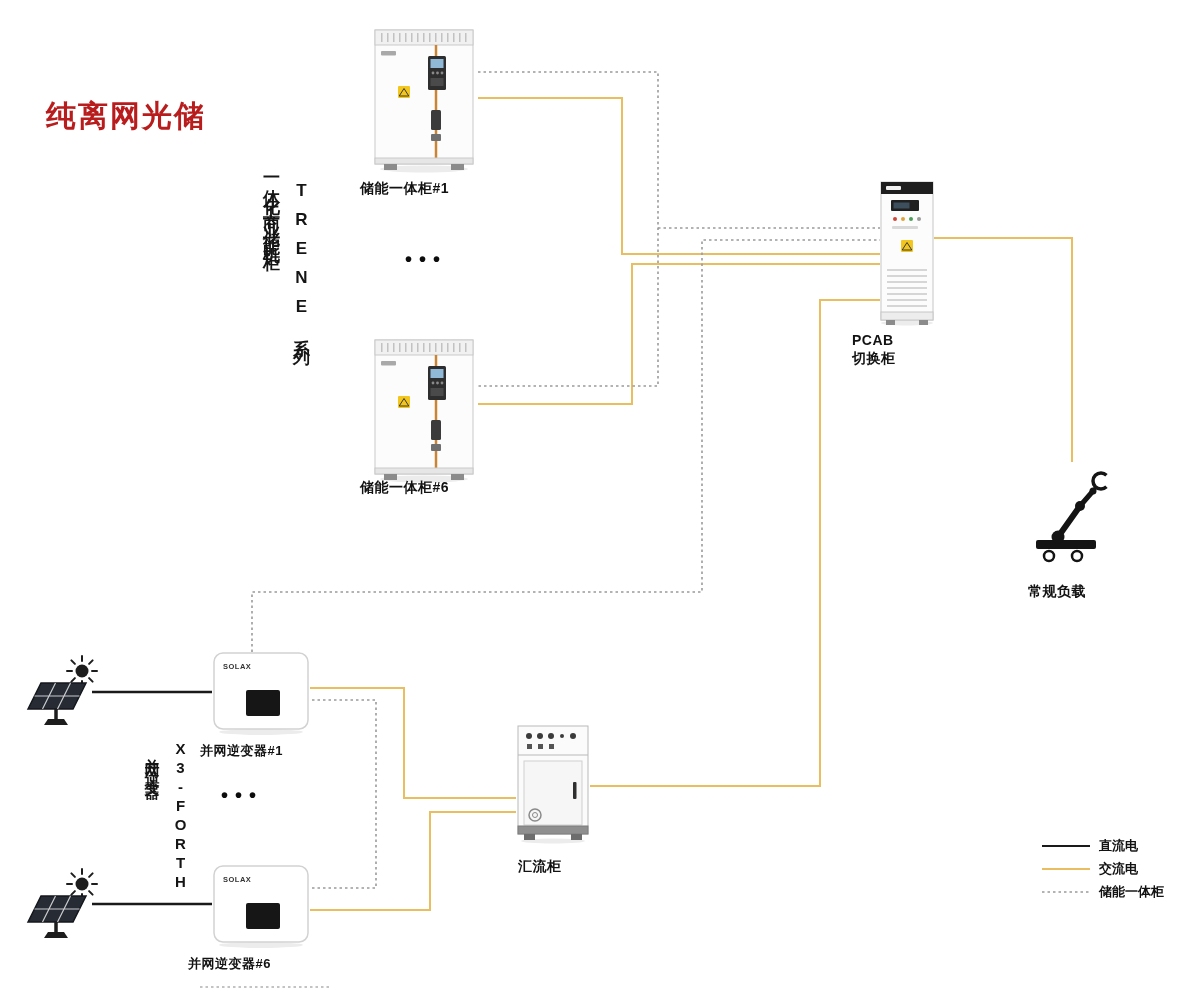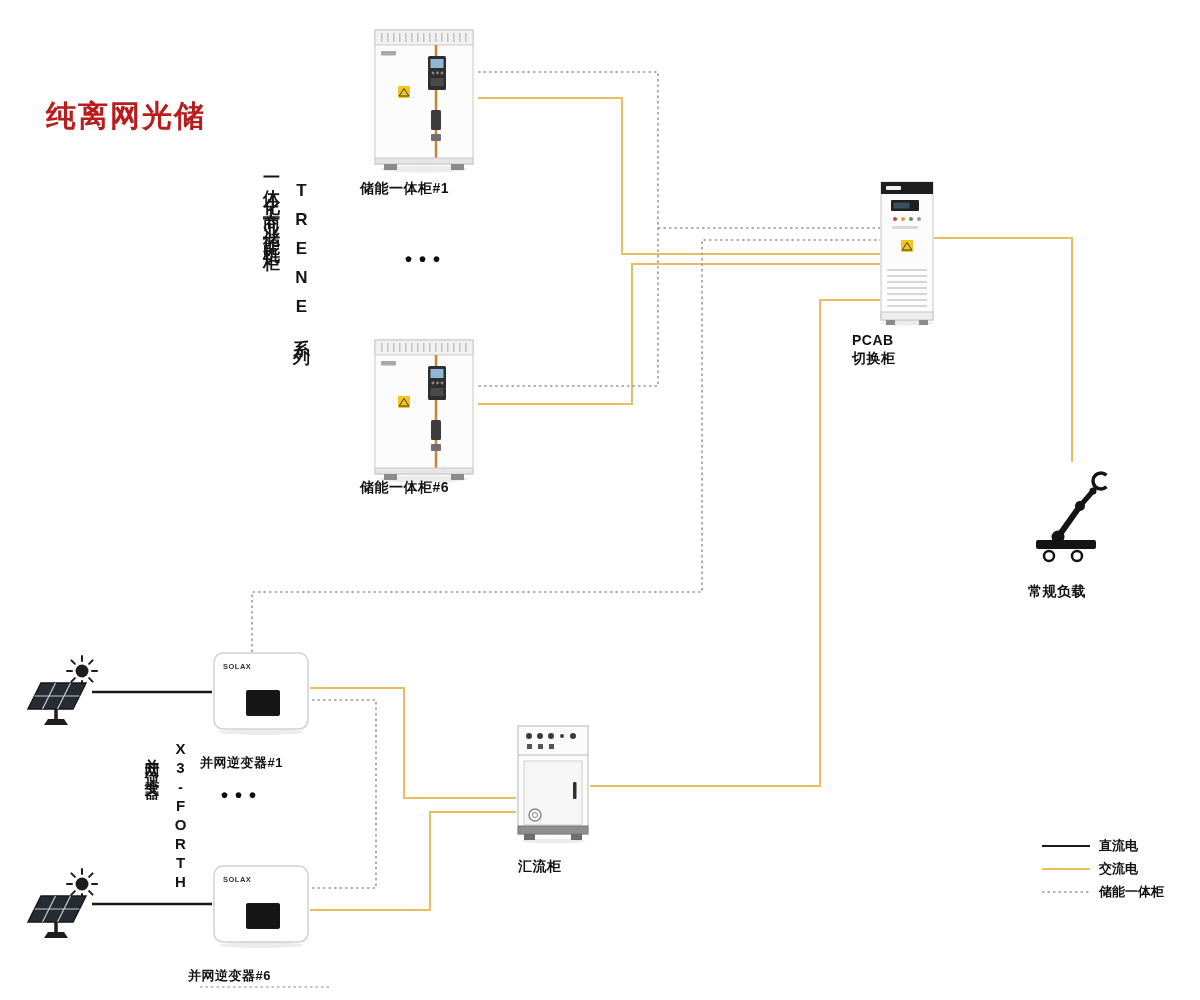--- a/index.html
+++ b/index.html
@@ -19,21 +19,21 @@
 
   .title {
     position:absolute; left:46px; top:96px; z-index:3;
     font-size:30px; font-weight:700; letter-spacing:2px; color:#b91c1c;
   }
 
   .caption {
     position:absolute; z-index:3; text-align:left;
     font-weight:700; font-size:14px; color:#121212; letter-spacing:0.5px;
   }
-  .caption.small { font-size:13px;margin-top:12px; }
+  .caption.small { font-size:13px; }
   .caption.big { font-size:14px; }
   .caption .cap-line { display:block; line-height:1.25; }
 
   .vlabel {
     position:absolute; z-index:3;
     writing-mode:vertical-rl; text-orientation:upright;
     font-weight:700; color:#151515;
   }
   .vlabel > div { display:block; }
   .storage-vlabel { left:256px; top:168px; font-size:17px; }

